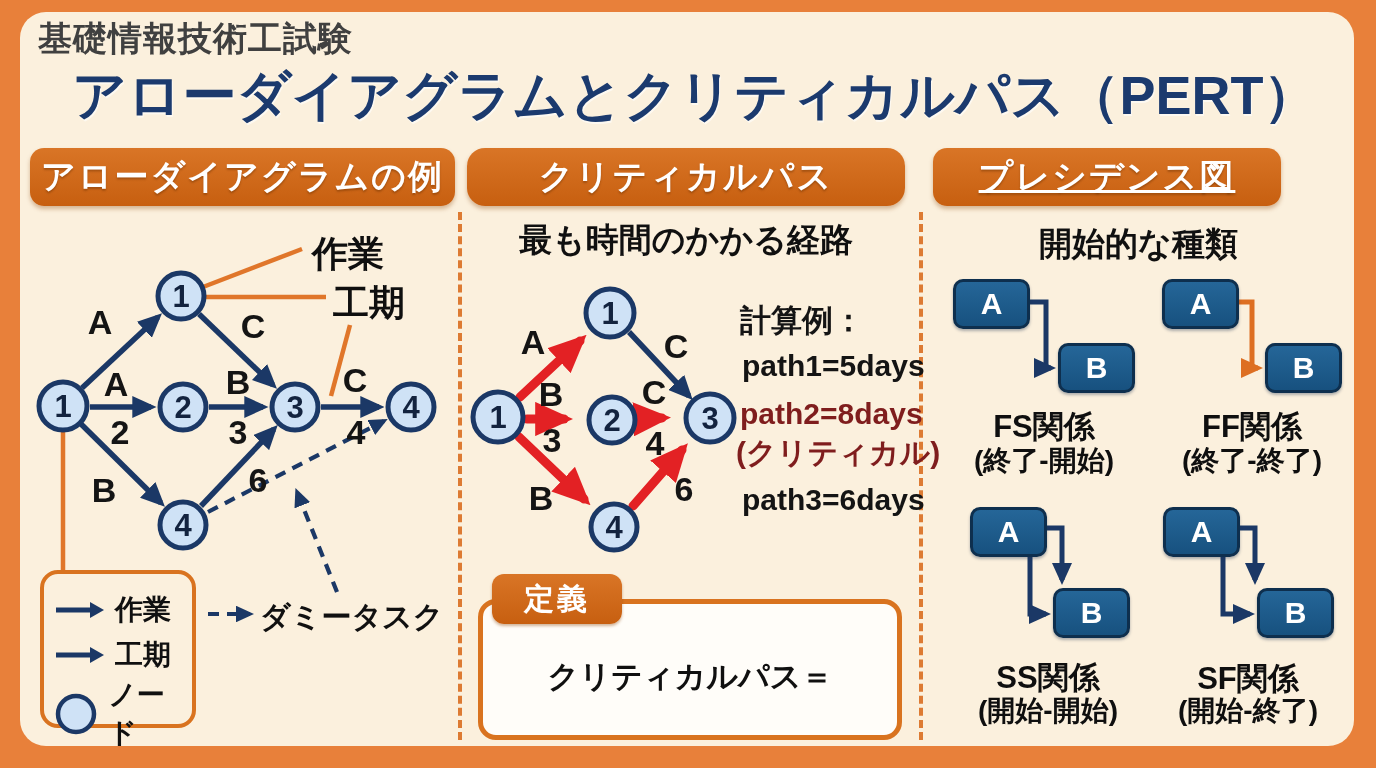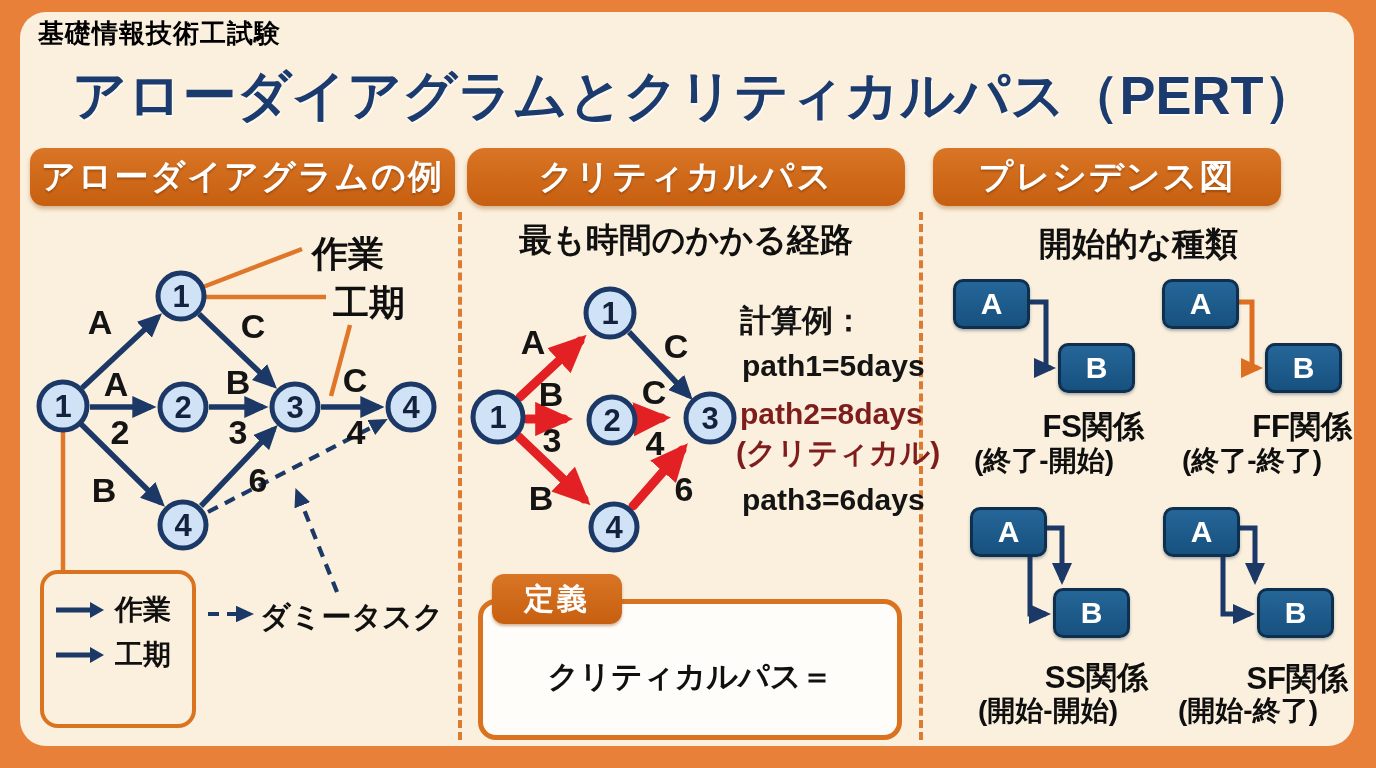--- a/index.html
+++ b/index.html
@@ -7,21 +7,21 @@
     width:1376px;height:768px;position:relative;overflow:hidden;
     background:#e8803a;
     font-family:"Liberation Sans","DejaVu Sans",sans-serif;
   }
   .abs{position:absolute;}
   .panel{
     left:20px;top:12px;width:1334px;height:734px;
     background:#fbf0dd;border-radius:26px;
   }
   .supertitle{
-    left:38px;top:16px;font-size:26px;font-weight:900;color:#000000;letter-spacing:1px;
+    left:38px;top:16px;font-size:34px;font-weight:900;color:#404040;letter-spacing:1px;
   }
   .main-title{
     left:72px;top:60px;font-size:54px;font-weight:900;color:#1b3a6e;letter-spacing:0px;
     text-shadow:1px 2px 0 rgba(255,255,255,.6);
   }
   .hdr-bar{
     top:148px;height:58px;border-radius:14px;
     background:linear-gradient(180deg,#d97526 0%,#c75f10 100%);
     color:#fff;font-size:34px;font-weight:800;
     display:flex;align-items:center;justify-content:center;
@@ -62,34 +62,34 @@
   }
   .def-line{font-size:31px;font-weight:900;color:#101010;line-height:44px;}
   .ab-box{
     width:77px;height:50px;border-radius:10px;box-sizing:border-box;
     background:linear-gradient(180deg,#256698,#17517f);
     border:3px solid #0e2f4e;
     color:#fff;font-size:30px;font-weight:800;
     display:flex;align-items:center;justify-content:center;z-index:2;
     box-shadow:0 2px 3px rgba(30,50,80,.35);
   }
-  .rel-name{font-size:31px;font-weight:900;color:#0f0f0f;text-align:right;}
+  .rel-name{font-size:31px;font-weight:900;color:#0f0f0f;text-align:center;}
   .rel-detail{font-size:28px;font-weight:900;color:#0f0f0f;text-align:center;}
 </style>
 </head>
 <body>
 
 <div class="abs panel"></div>
 
 <div class="abs supertitle">基礎情報技術工試験</div>
 <div class="abs main-title">アローダイアグラムとクリティカルパス（PERT）</div>
 
 <div class="abs hdr-bar" style="left:30px;width:425px;">アローダイアグラムの例</div>
 <div class="abs hdr-bar" style="left:467px;width:438px;border-radius:18px;">クリティカルパス</div>
-<div class="abs hdr-bar" style="left:933px;width:348px;">プレシデンス図</div>
+<div class="abs hdr-bar" style="left:933px;width:348px;text-decoration:underline;">プレシデンス図</div>
 
 <div class="abs sep" style="left:458px;"></div>
 <div class="abs sep" style="left:919px;"></div>
 
 <svg class="abs layer" width="1376" height="768" viewBox="0 0 1376 768">
   <defs>
     <marker id="m-navy" markerUnits="strokeWidth" markerWidth="4.4" markerHeight="4" refX="3.4" refY="2" orient="auto">
       <path d="M0,0 L4.4,2 L0,4 Z" fill="#1b3866"></path>
     </marker>
     <marker id="m-red" markerUnits="strokeWidth" markerWidth="4.2" markerHeight="3.8" refX="3.2" refY="1.9" orient="auto">
@@ -212,20 +212,26 @@
     </svg>
     <span class="legend-text">作業</span>
   </div>
   <div class="legend-row" style="top:62px;">
     <svg width="52" height="18">
       <line x1="2" y1="9" x2="38" y2="9" stroke="#1b3866" stroke-width="5"></line>
       <path d="M36,1 L50,9 L36,17 Z" fill="#1b3866"></path>
     </svg>
     <span class="legend-text">工期</span>
   </div>
+  <div class="legend-row" style="top:102px;">
+    <svg width="46" height="44">
+      <circle cx="22" cy="22" r="18" fill="#cfe2f6" stroke="#1b3866" stroke-width="4.5"></circle>
+    </svg>
+    <span class="legend-text">ノード</span>
+  </div>
 </div>
 <div class="abs dummy-label" style="left:260px;top:597px;">ダミータスク</div>
 
 <div class="abs subtitle" style="left:467px;top:218px;width:438px;">最も時間のかかる経路</div>
 <div class="abs calc-line" style="left:740px;top:300px;font-size:31px;">計算例：</div>
 <div class="abs calc-line" style="left:742px;top:349px;font-size:30px;">path1=5days</div>
 <div class="abs calc-line calc-red" style="left:740px;top:397px;font-size:30px;">path2=8days</div>
 <div class="abs calc-line calc-red" style="left:736px;top:433px;font-size:30px;">(クリティカル)</div>
 <div class="abs calc-line" style="left:742px;top:483px;font-size:30px;">path3=6days</div>
 

